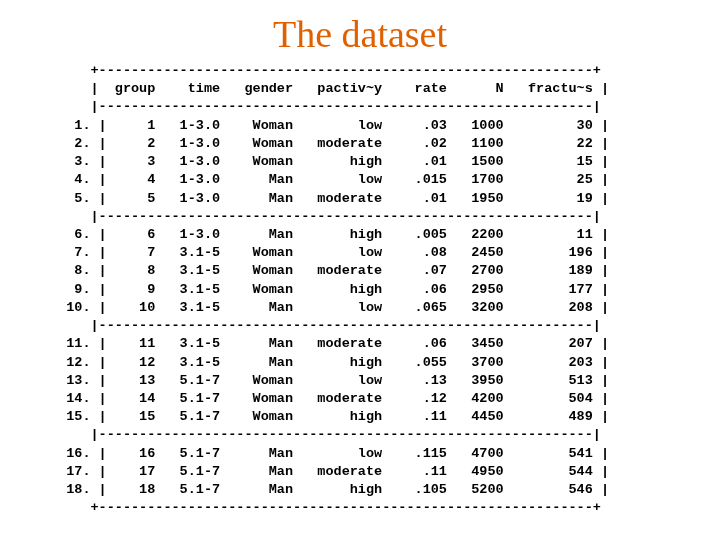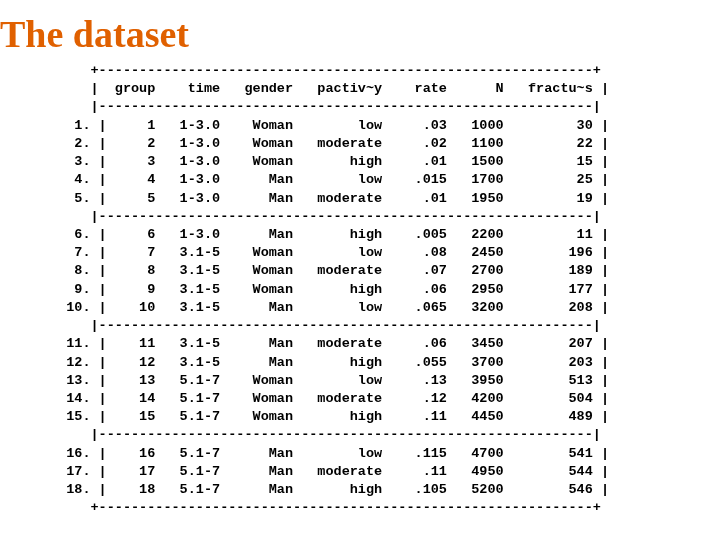--- a/index.html
+++ b/index.html
@@ -4,26 +4,26 @@
 <style>
   html, body {
     margin: 0;
     padding: 0;
     width: 720px;
     height: 540px;
     background: #fff;
     font-family: "Courier New", monospace;
   }
   .title {
-    text-align: left;
+    text-align: center;
     font-family: Georgia, "Times New Roman", serif;
     font-size: 38px;
     color: #e06000;
     margin: 12px 0 6px 0;
-    font-weight: bold;
+    font-weight: normal;
   }
   .table-wrap {
     white-space: pre;
     font-size: 13.5px;
     line-height: 1.35;
     color: #000;
     font-weight: bold;
     margin-left: 50px;
   }
 </style>

